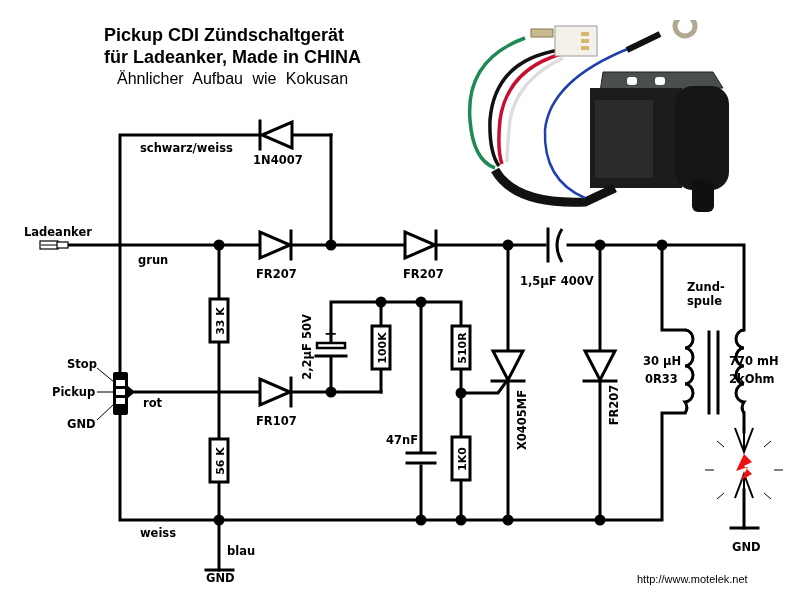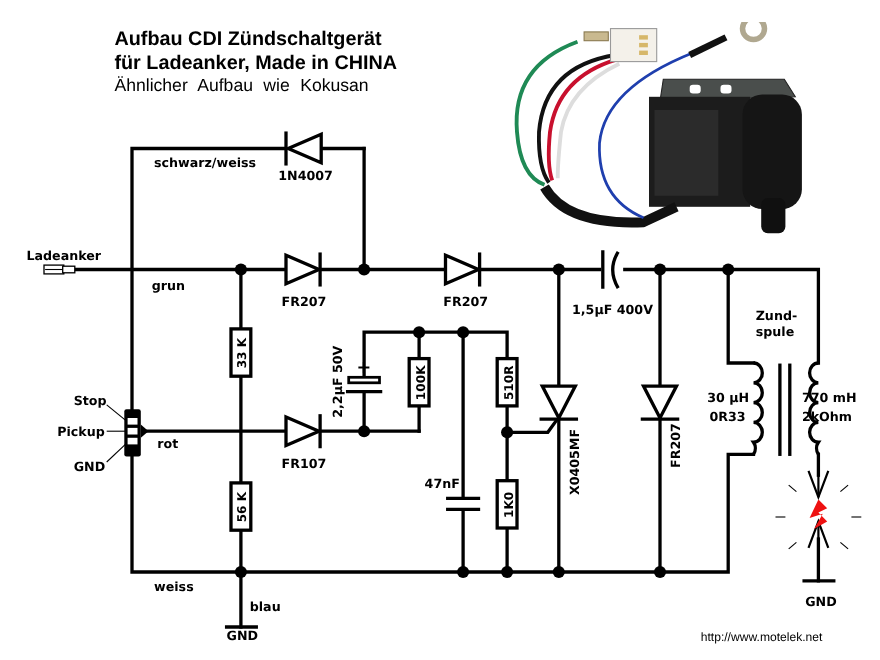--- a/index.html
+++ b/index.html
@@ -1,34 +1,34 @@
 <!DOCTYPE html>
 <html><head>
 <meta charset="utf-8">
 <style>
   html, body { margin: 0; padding: 0; background: #ffffff; }
   body { width: 800px; height: 600px; position: relative; overflow: hidden; font-family: "Liberation Sans", sans-serif; }
   #schematic { position: absolute; left: 0; top: 0; width: 800px; height: 600px; }
   .title-block { position: absolute; left: 104px; top: 24px; color: #000; }
   .title-line1, .title-line2 { font-weight: bold; font-size: 18px; line-height: 22px; white-space: nowrap; }
-  .title-line3 { font-size: 16px; line-height: 22px; word-spacing: 5px; white-space: nowrap; }
+  .title-line3 { font-size: 16px; line-height: 22px; word-spacing: 5px; white-space: nowrap; text-align: center; }
   .lbl { font-family: "DejaVu Sans", sans-serif; font-size: 11.5px; font-weight: bold; fill: #000; }
   .lbl-sm { font-family: "DejaVu Sans", sans-serif; font-size: 11px; font-weight: bold; fill: #000; }
   .url { font-family: "Liberation Sans", sans-serif; font-size: 11px; fill: #000; }
   .w { stroke: #000; stroke-width: 3; fill: none; stroke-linecap: square; }
   .thin { stroke: #000; stroke-width: 1; fill: none; }
   .body { fill: #fff; stroke: #000; stroke-width: 3; }
   .dot { fill: #000; }
   .photo { position: absolute; left: 455px; top: 20px; width: 320px; height: 200px; }
 </style>
 </head>
 <body>
 
 <div class="title-block">
-  <div class="title-line1">Aufbau CDI Zündschaltgerät</div>
+  <div class="title-line1">Pickup CDI Zündschaltgerät</div>
   <div class="title-line2">für Ladeanker,  Made in CHINA</div>
   <div class="title-line3">Ähnlicher Aufbau wie Kokusan</div>
 </div>
 
 <svg class="photo" viewBox="0 0 320 200">
 
   <path d="M148 52 L258 52 L268 68 L145 72 Z" fill="#4a4e4c" stroke="#222" stroke-width="1"></path>
   <rect x="172" y="57" width="10" height="8" rx="3" fill="#ffffff"></rect>
   <rect x="200" y="57" width="10" height="8" rx="3" fill="#ffffff"></rect>
 

